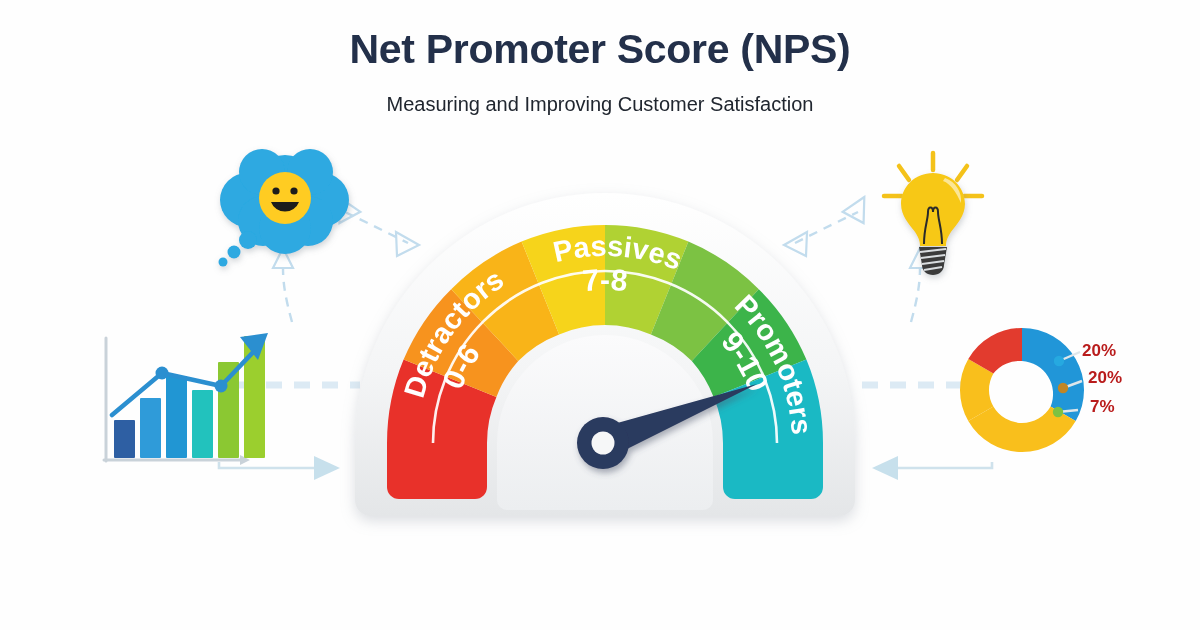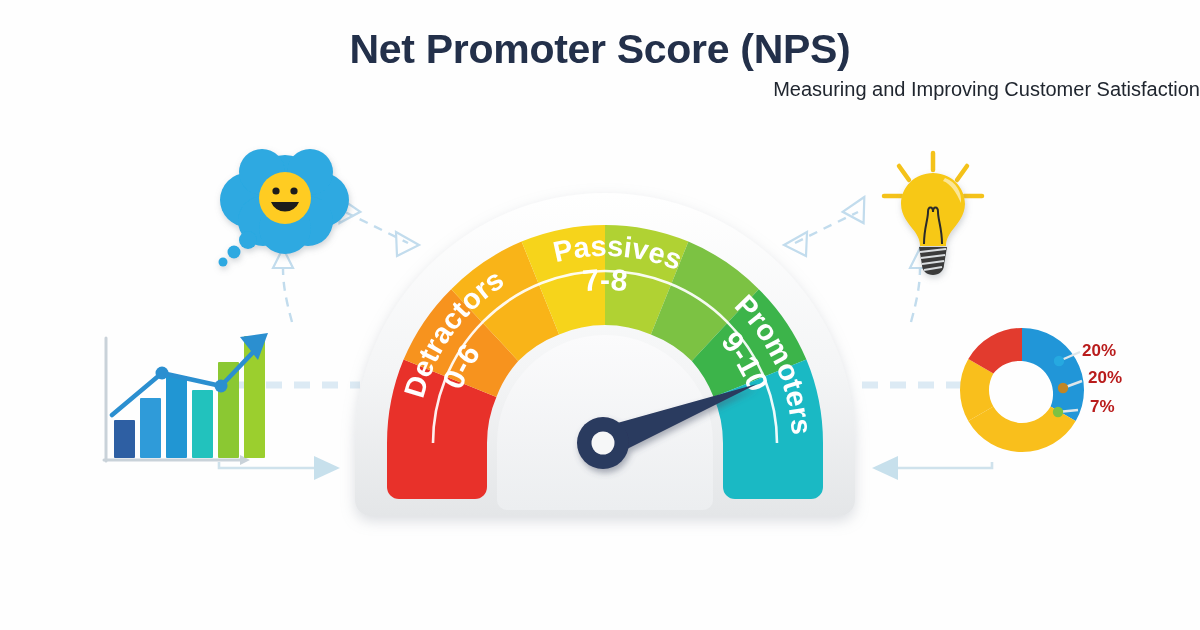--- a/index.html
+++ b/index.html
@@ -30,23 +30,22 @@
     font-size: 41px;
     font-weight: bold;
     color: #23304a;
     letter-spacing: -0.3px;
     line-height: 1.15;
   }
   #subtitle {
     font-size: 20px;
     font-weight: normal;
     color: #20262f;
-    margin-top: 4px;
+    margin-top: 19px;
     line-height: 1.2;
-    text-align: right;
   }
 
   
   .layer {
     position: absolute;
     left: 0;
     top: 0;
     width: 1200px;
     height: 630px;
   }

